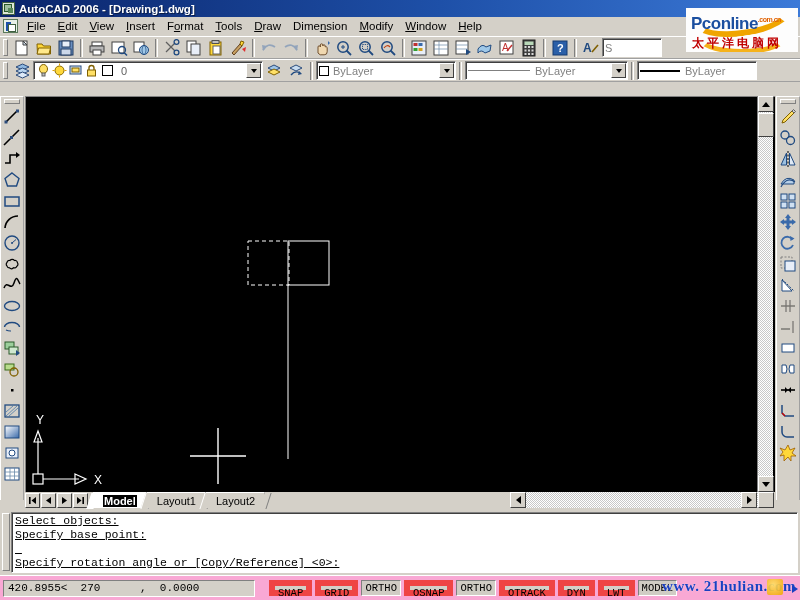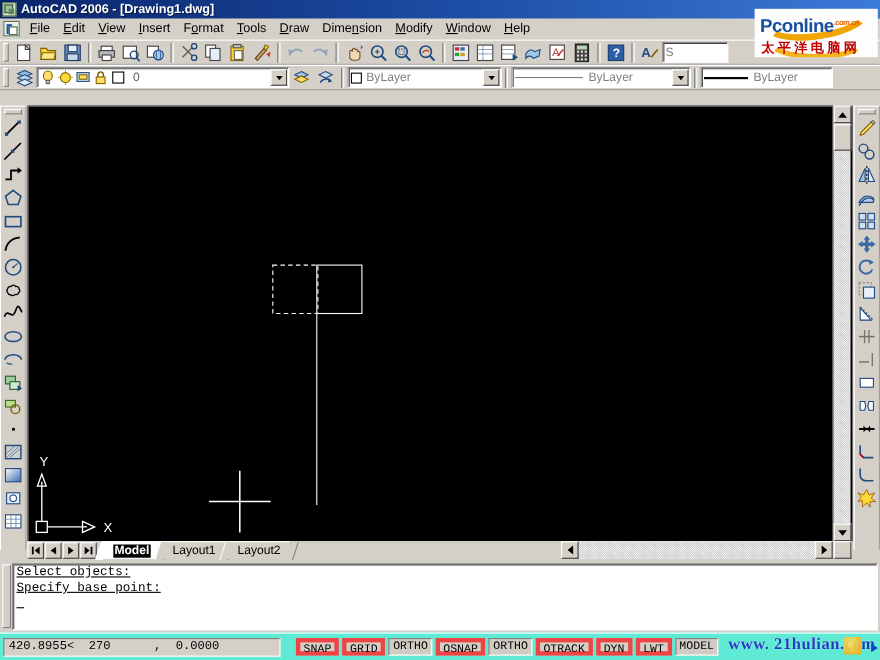--- a/index.html
+++ b/index.html
@@ -243,35 +243,35 @@
     padding:1px 3px; overflow:hidden;text-decoration:underline;
   }
   .cmdline {
     font-family:"Liberation Mono","DejaVu Sans Mono",monospace;
     font-size:11.5px; line-height:14px; color:#000; white-space:pre;
   }
 
   
   .statusbar {
     position:absolute; left:0; top:575px; width:800px; height:25px;
-    background:#5eead4; display:flex; align-items:center;
+    background:#f9a8d4; display:flex; align-items:center;
     border-top:1px solid #fff;
   }
   .coordbox {
     width:252px; height:17px; margin-left:3px; flex:none;
     background:#d4d0c8;
     border:1px solid #808080; border-right-color:#fff; border-bottom-color:#fff;
     font-family:"Liberation Mono","DejaVu Sans Mono",monospace;
     font-size:11px; line-height:15px; padding-left:4px; white-space:pre; color:#000;
   }
   .stbtns{display:flex;align-items:center;margin-left:14px;gap:3px;}
   .stbtn{
     height:16px;padding:0 3px;font-family:"Liberation Mono","DejaVu Sans Mono",monospace;
     font-size:10.5px;line-height:15px;color:#000;background:#d4d0c8;
-    border:4px solid #ef4444;white-space:nowrap;
+    border:6px solid #ef4444;white-space:nowrap;
   }
   .stbtn.on{
     border:1px solid #808080;border-right-color:#fff;border-bottom-color:#fff;
     background:#d0ccc4;
   }
   .site {
     position:absolute; right:4px; top:2px;
     font-family:"Liberation Serif",serif; font-weight:bold;
     font-size:15px; color:#1a3fc0; letter-spacing:.5px;
     text-shadow:0 0 1px rgba(255,255,255,.9);
@@ -910,20 +910,21 @@
         <div class="tab"><span class="skl"></span><span class="lbl">Layout2</span><span class="skr"></span></div>
       </div>
   </div>
 
   <div class="cmdwrap">
     <div class="cmd-grip"></div>
     <div class="cmdbox" id="cmd-host">
         <div class="cmdline">Select objects:</div>
         <div class="cmdline">Specify base point:</div>
         <div class="cmdline">&nbsp;</div>
+        <div class="cmdline">Specify rotation angle or [Copy/Reference] &lt;0&gt;:</div>
       </div>
   </div>
 
   <div class="statusbar">
     <div class="coordbox">420.8955&lt;  270      ,  0.0000</div>
     <div class="stbtns" id="st-host">
         <div class="stbtn">SNAP</div>
         <div class="stbtn">GRID</div>
         <div class="stbtn on">ORTHO</div>
         <div class="stbtn">OSNAP</div>

